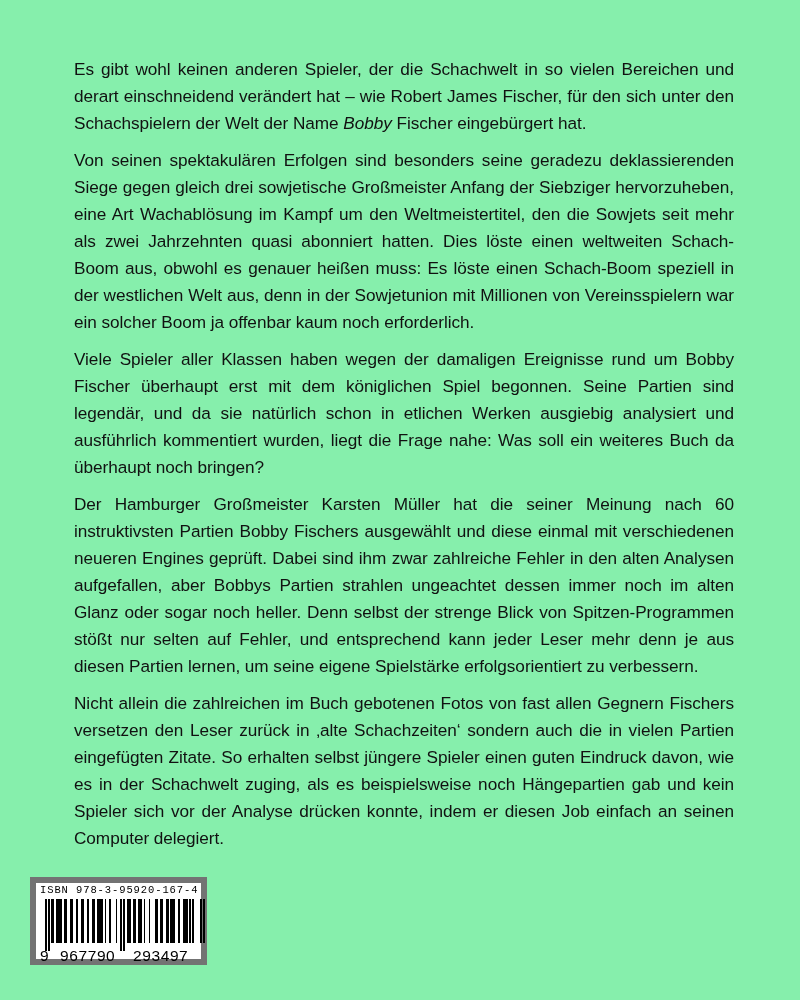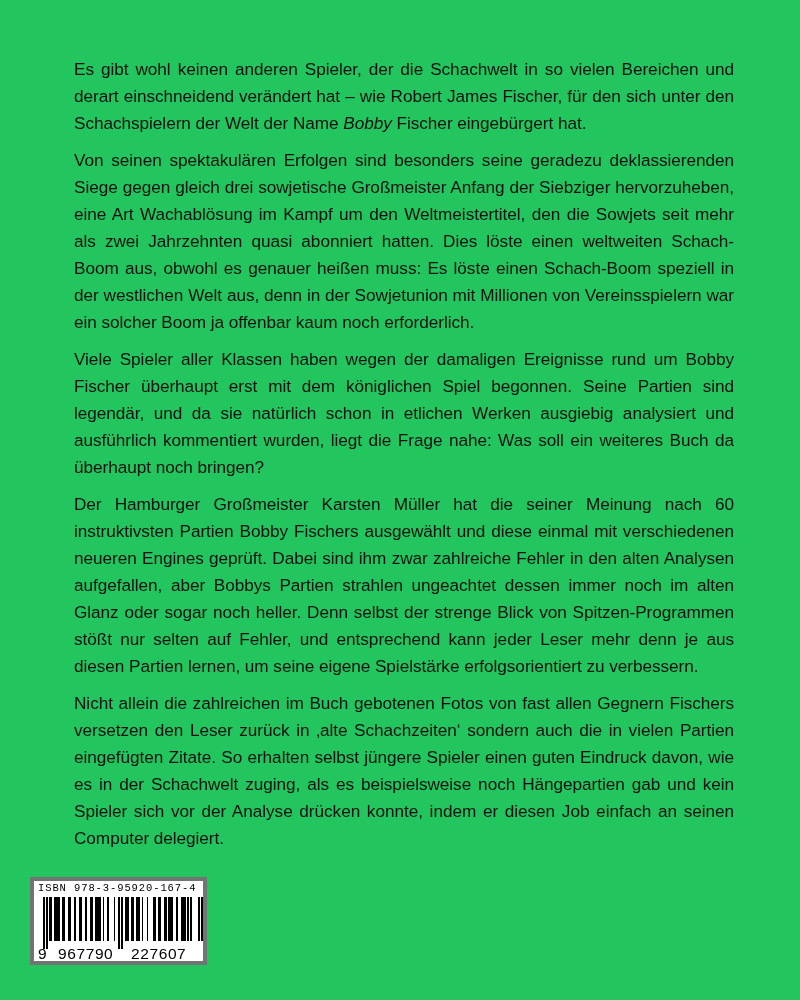--- a/index.html
+++ b/index.html
@@ -12,21 +12,21 @@
     height: 1000px;
     position: relative;
     font-family: "Liberation Sans", sans-serif;
     color: #111111;
     overflow: hidden;
   }
 
   #page {
     position: absolute;
     inset: 0;
-    background: #22c55e;
+    background: #86efac;
   }
 
   
   .blurb {
     position: absolute;
     left: 74px;
     top: 56px;
     width: 660px;
   }
 
@@ -45,21 +45,21 @@
 
   .para em { font-style: italic; }
 
   
   .barcode-box {
     position: absolute;
     left: 30px;
     top: 877px;
     width: 177px;
     height: 88px;
-    border: 4px solid #737373;
+    border: 6px solid #737373;
     background: #ffffff;
     box-sizing: border-box;
   }
 
   .barcode-isbn {
     position: absolute;
     left: 4px;
     top: 1px;
     font-family: "Liberation Mono", "DejaVu Sans Mono", monospace;
     font-size: 10.5px;
@@ -164,17 +164,17 @@
         <rect x="89" y="0" width="1" height="44" fill="#000000"></rect>
         <rect x="90" y="0" width="1" height="44" fill="#000000"></rect>
         <rect x="92" y="0" width="1" height="44" fill="#000000"></rect>
         <rect x="94" y="0" width="1" height="44" fill="#000000"></rect>
         <rect x="99" y="0" width="1" height="44" fill="#000000"></rect>
         <rect x="101" y="0" width="1" height="44" fill="#000000"></rect>
       </svg>
     <div class="barcode-digits">
       <span class="bd bd-left">9</span>
       <span class="bd bd-mid">967790</span>
-      <span class="bd bd-right">227607</span>
+      <span class="bd bd-right">293497</span>
     </div>
   </div>
 
 </div>
 
 </body></html>

